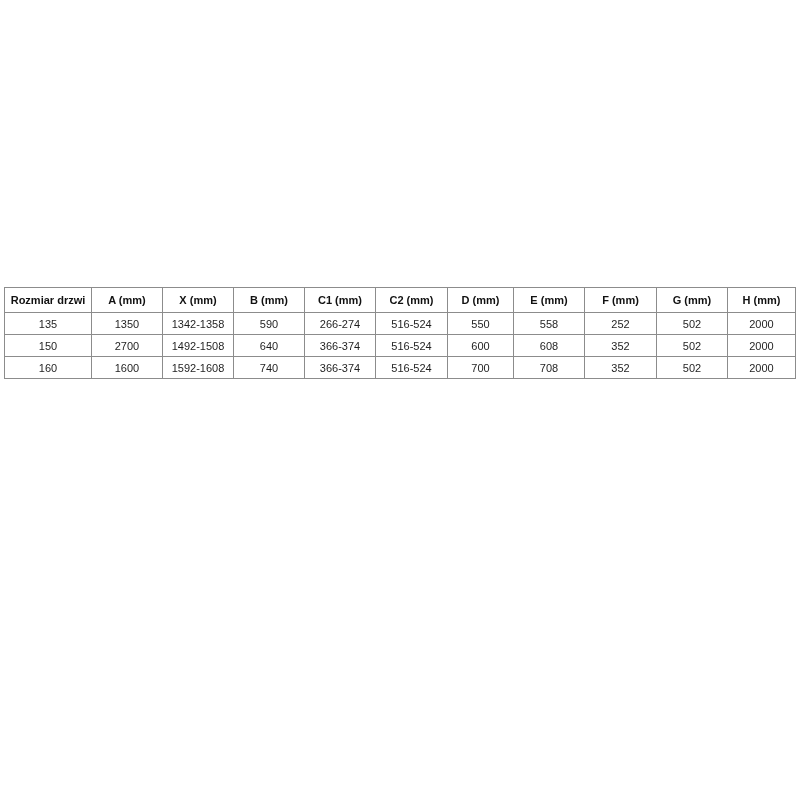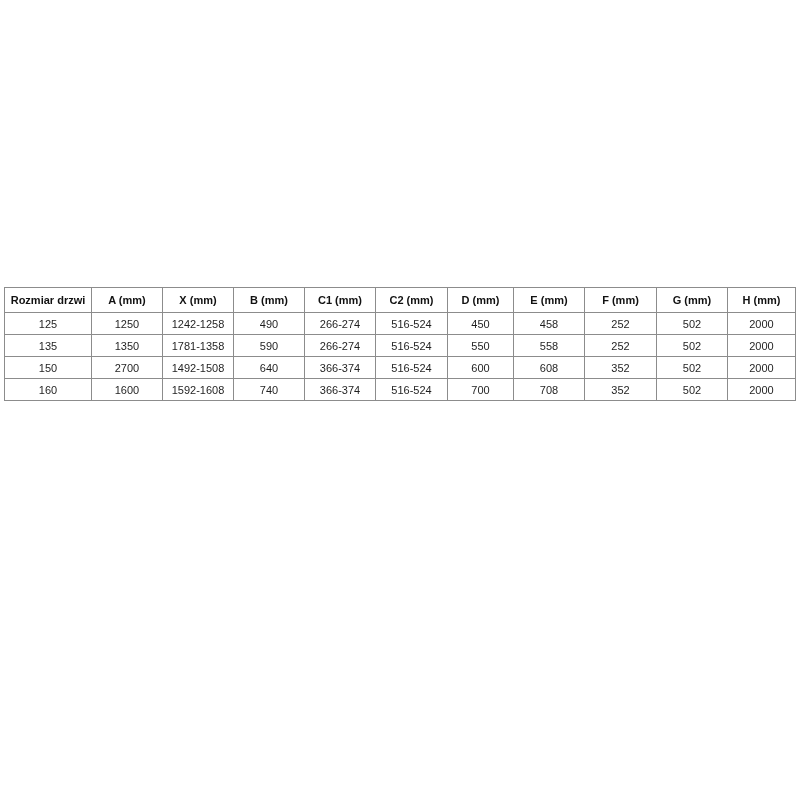--- a/index.html
+++ b/index.html
@@ -73,36 +73,23 @@
           <th>C2 (mm)</th>
           <th>D (mm)</th>
           <th>E (mm)</th>
           <th>F (mm)</th>
           <th>G (mm)</th>
           <th>H (mm)</th>
         </tr>
     </thead>
     <tbody>
         <tr>
-          <td>125</td>
-          <td>1250</td>
-          <td>1242-1258</td>
-          <td>490</td>
-          <td>266-274</td>
-          <td>516-524</td>
-          <td>450</td>
-          <td>458</td>
-          <td>252</td>
-          <td>502</td>
-          <td>2000</td>
-        </tr>
-        <tr>
           <td>135</td>
           <td>1350</td>
-          <td>1781-1358</td>
+          <td>1342-1358</td>
           <td>590</td>
           <td>266-274</td>
           <td>516-524</td>
           <td>550</td>
           <td>558</td>
           <td>252</td>
           <td>502</td>
           <td>2000</td>
         </tr>
         <tr>

